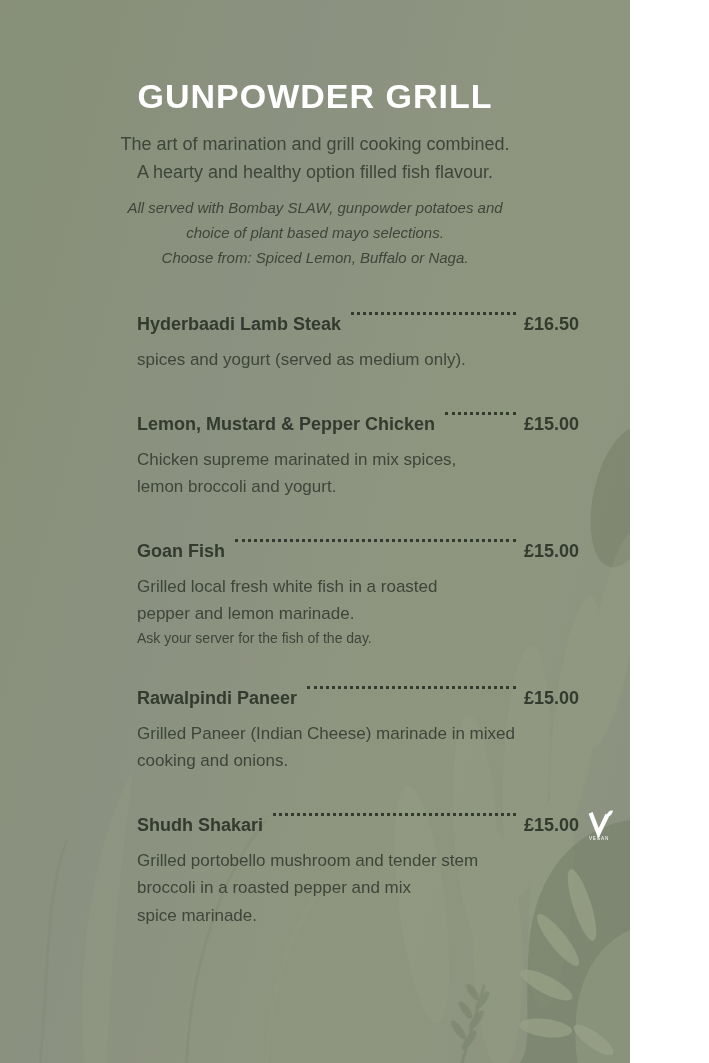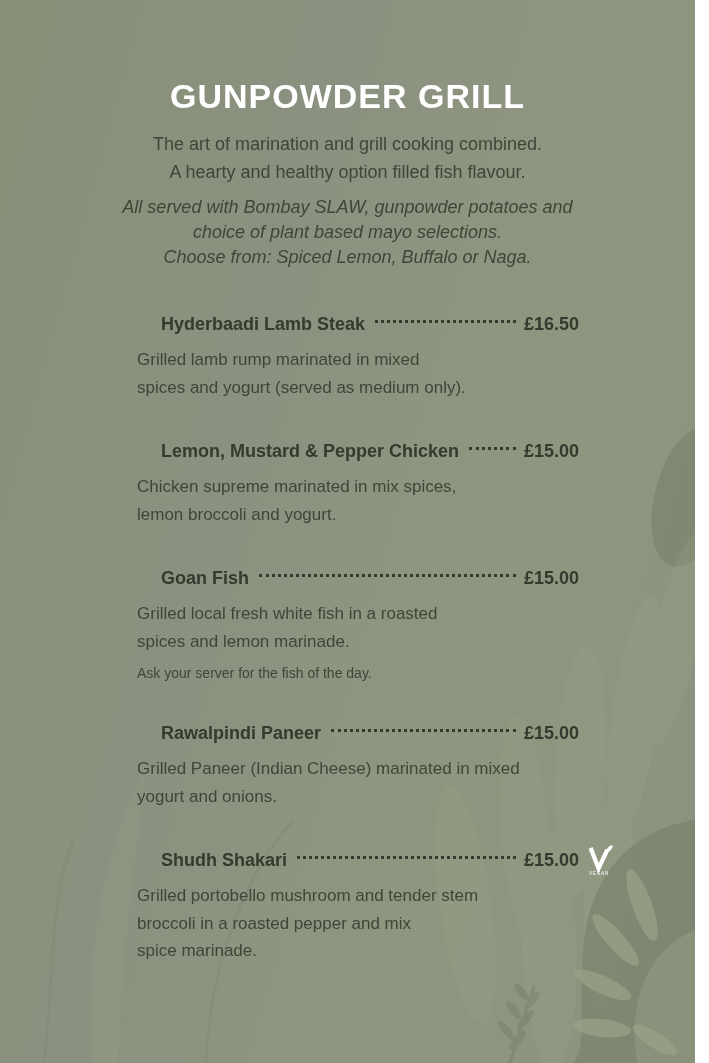--- a/index.html
+++ b/index.html
@@ -5,50 +5,50 @@
   :root{
     --bg:#8b9180; --bg_edge:#879077; --bg_soft:#8f967f;
     --ink:#333a2e; --ink_soft:#3e4539; --white:#ffffff;
     --leaf_light:#98a287; --leaf_dark:#707b63;
   }
   *{margin:0;padding:0;box-sizing:border-box;}
   html,body{width:709px;height:1063px;}
   body{font-family:"Liberation Sans","DejaVu Sans",sans-serif;}
 
   .page{
-    position:relative;width:695px;height:1063px;overflow:hidden;
+    position:relative;width:630px;height:1063px;overflow:hidden;
     background:linear-gradient(105deg,var(--bg_edge) 0%,var(--bg) 35%,var(--bg_soft) 68%,var(--bg) 100%);
   }
   .bg-art{position:absolute;inset:0;width:100%;height:100%;display:block;}
 
   
   .header{position:absolute;top:0;left:0;right:0;padding-top:76px;text-align:center;z-index:2;}
   .title{
     color:var(--white);font-size:34px;font-weight:700;letter-spacing:1px;
     line-height:40px;margin-bottom:14px;
   }
   .subtitle{color:var(--ink_soft);font-size:18px;line-height:28px;font-weight:400;}
-  .serving-note{margin-top:9px;color:var(--ink_soft);font-size:18px;line-height:25px;font-style:italic;}
+  .serving-note{margin-top:9px;color:var(--ink_soft);font-size:15px;line-height:25px;font-style:italic;}
 
   
   .menu{position:absolute;top:312px;left:137px;width:442px;z-index:2;}
   .item{margin-bottom:38px;}
-  .row{display:flex;align-items:center;position:relative;margin-left:24px;}
+  .row{display:flex;align-items:flex-start;position:relative;}
   .name{
     color:var(--ink);font-size:18px;line-height:24px;font-weight:700;
     white-space:nowrap;flex:0 0 auto;
   }
   .leader{
     flex:1 1 auto;border-bottom:3px dotted var(--ink);
     margin:0 8px 5px 10px;min-width:20px;
   }
   .price{color:var(--ink);font-size:18px;line-height:24px;font-weight:700;white-space:nowrap;flex:0 0 auto;}
   .desc{margin-top:10px;}
   .dline{color:var(--ink_soft);font-size:17px;line-height:27.5px;}
-  .note{margin-top:8px;color:var(--ink_soft);font-size:14px;line-height:20px;}
+  .note{margin-top:0;color:var(--ink_soft);font-size:14px;line-height:20px;}
 
   .vegan-wrap{position:absolute;right:-34px;top:-5px;width:28px;height:34px;}
   .vegan-wrap svg{display:block;width:28px;height:34px;}
 </style>
 </head>
 <body>
 
 <div class="page">
 
   <svg class="bg-art" viewBox="0 0 709 1063" preserveAspectRatio="none" aria-hidden="true">
@@ -111,21 +111,20 @@
   <main class="menu">
     <div id="items-root">
     <section class="item">
       <div class="row">
         <span class="name">Hyderbaadi Lamb Steak</span>
         <span class="leader"></span>
         <span class="price">£16.50</span>
 
       </div>
       <div class="desc">
-            <div class="dline">Grilled lamb rump marinated in mixed</div>
             <div class="dline">spices and yogurt (served as medium only).</div>
           </div>
 
     </section>
 
     <section class="item">
       <div class="row">
         <span class="name">Lemon, Mustard &amp; Pepper Chicken</span>
         <span class="leader"></span>
         <span class="price">£15.00</span>
@@ -140,35 +139,35 @@
 
     <section class="item">
       <div class="row">
         <span class="name">Goan Fish</span>
         <span class="leader"></span>
         <span class="price">£15.00</span>
 
       </div>
       <div class="desc">
             <div class="dline">Grilled local fresh white fish in a roasted</div>
-            <div class="dline">spices and lemon marinade.</div>
+            <div class="dline">pepper and lemon marinade.</div>
           </div>
       <div class="note">Ask your server for the fish of the day.</div>
     </section>
 
     <section class="item">
       <div class="row">
         <span class="name">Rawalpindi Paneer</span>
         <span class="leader"></span>
         <span class="price">£15.00</span>
 
       </div>
       <div class="desc">
-            <div class="dline">Grilled Paneer (Indian Cheese) marinated in mixed</div>
-            <div class="dline">yogurt and onions.</div>
+            <div class="dline">Grilled Paneer (Indian Cheese) marinade in mixed</div>
+            <div class="dline">cooking and onions.</div>
           </div>
 
     </section>
 
     <section class="item">
       <div class="row">
         <span class="name">Shudh Shakari</span>
         <span class="leader"></span>
         <span class="price">£15.00</span>
         <span class="vegan-wrap">

